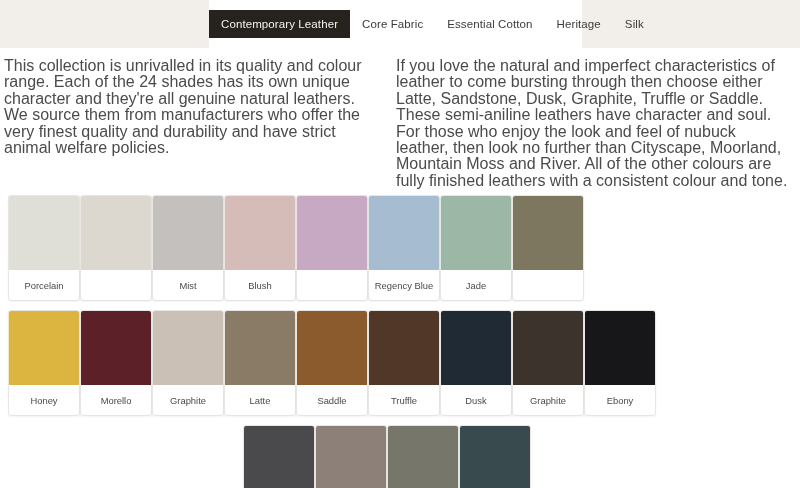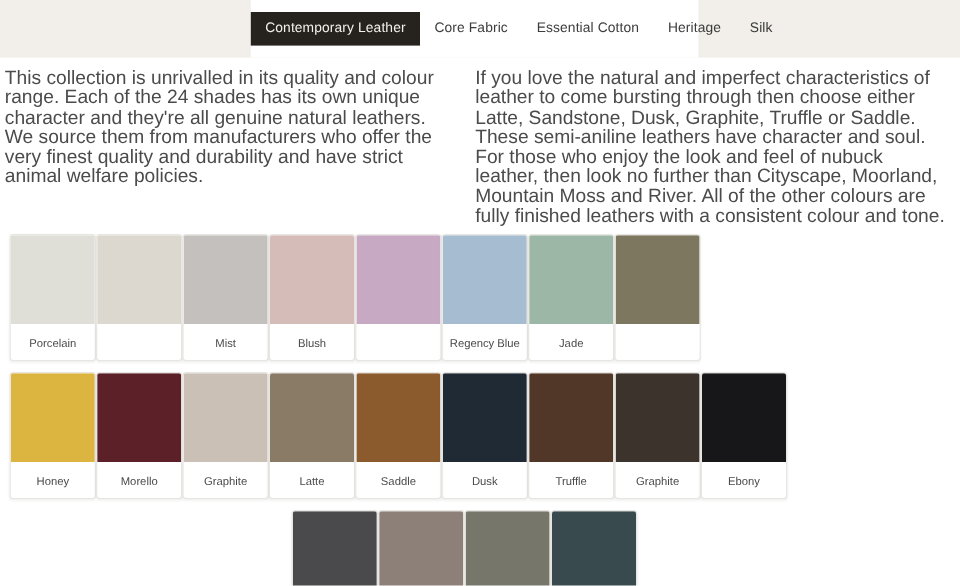--- a/index.html
+++ b/index.html
@@ -199,26 +199,26 @@
       </div>
       <div class="card">
         <div class="swatch" style="background: rgb(138, 123, 103);"></div>
         <div class="card-label">Latte</div>
       </div>
       <div class="card">
         <div class="swatch" style="background: rgb(139, 90, 45);"></div>
         <div class="card-label">Saddle</div>
       </div>
       <div class="card">
+        <div class="swatch" style="background: rgb(81, 55, 39);"></div>
+        <div class="card-label">Truffle</div>
+      </div>
+      <div class="card">
         <div class="swatch" style="background: rgb(31, 42, 52);"></div>
         <div class="card-label">Dusk</div>
-      </div>
-      <div class="card">
-        <div class="swatch" style="background: rgb(81, 55, 39);"></div>
-        <div class="card-label">Truffle</div>
       </div>
       <div class="card">
         <div class="swatch" style="background: rgb(60, 51, 44);"></div>
         <div class="card-label">Graphite</div>
       </div>
       <div class="card">
         <div class="swatch" style="background: rgb(23, 23, 26);"></div>
         <div class="card-label">Ebony</div>
       </div>
     </div>

